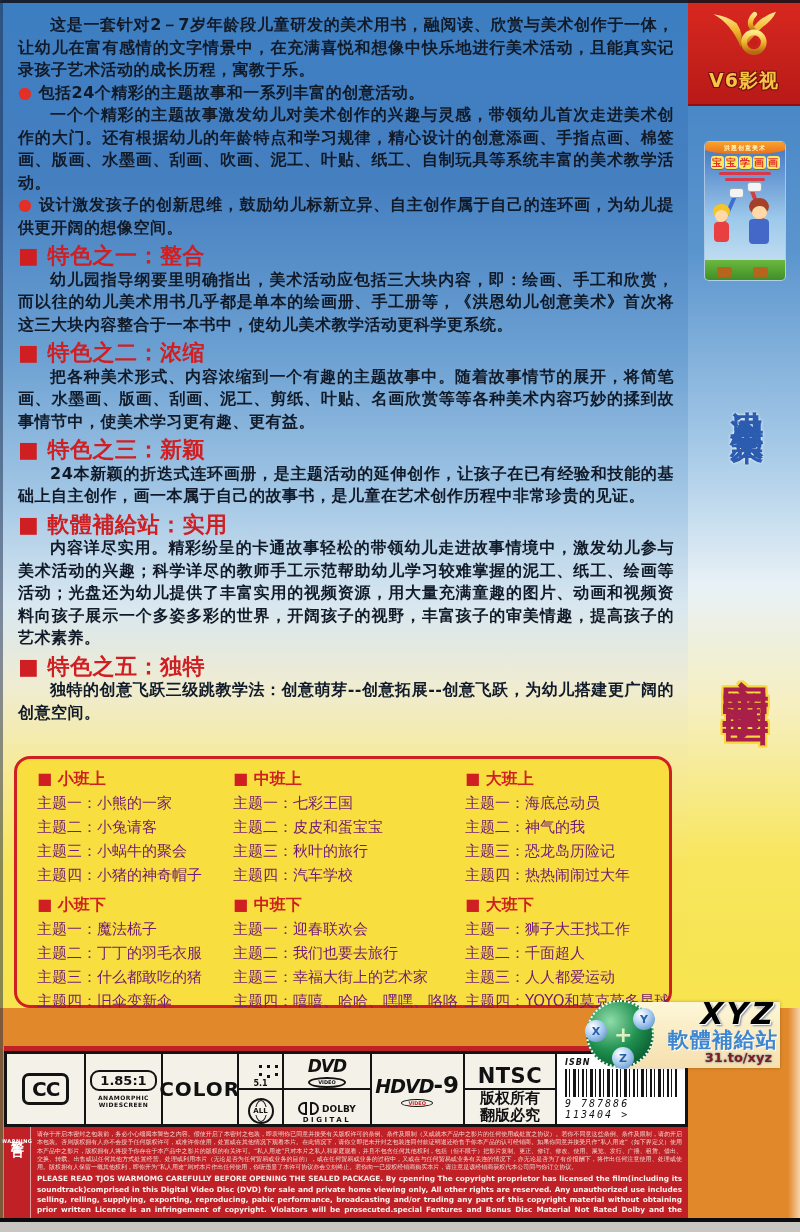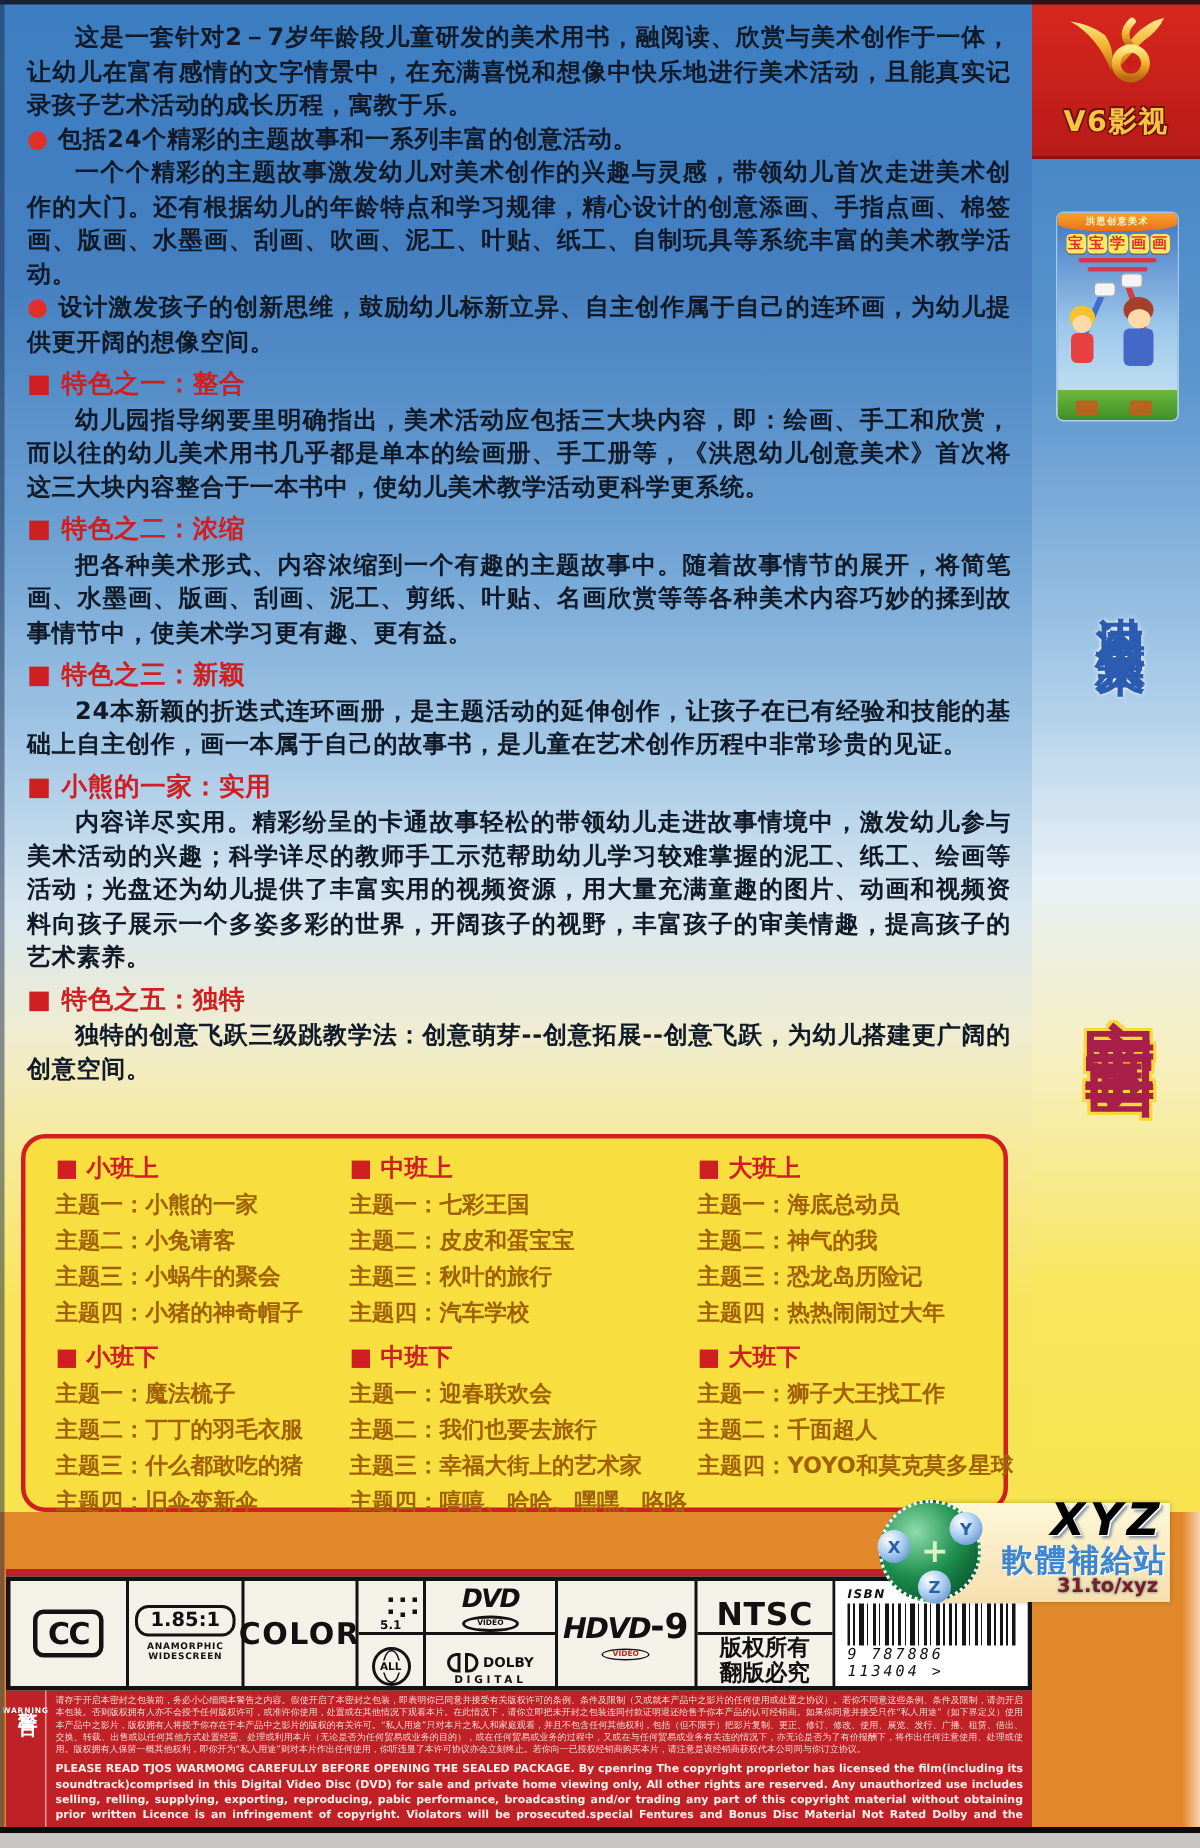--- a/index.html
+++ b/index.html
@@ -8,30 +8,30 @@
   
   .main-panel{position:absolute;left:0;top:0;width:690px;height:1008px;
     background:linear-gradient(180deg,#3c7ec2 0%,#457fc0 18%,#6ba0d2 35%,#a6c9e6 50%,
       #d8e7f0 60%,#efecd2 68%,#f6ea9a 76%,#f8e55c 86%,#f7e44e 100%);}
   .content{position:absolute;left:0;top:0;right:0;height:752px;overflow:hidden;
     padding:14px 16px 0 18px;box-sizing:border-box;color:#111a28;
     font-size:16px;line-height:22.5px;font-weight:600;letter-spacing:.5px;text-align:justify;}
   .content p{margin:0;}
   .p{text-indent:2em;}
   .b::before{content:"● ";color:#e23028;}
-  .fh{margin-top:6px !important;margin-bottom:1px !important;color:#d01f22;font-weight:800;font-size:17px;}
+  .fh{margin-top:6px !important;margin-bottom:1px !important;color:#d01f22;font-weight:800;font-size:22px;}
   .fh::before{content:"■ ";}
   
   .theme-box{position:absolute;left:14px;top:756px;width:658px;height:252px;box-sizing:border-box;
     background:#f8df3f;border:3px solid #d01f22;border-radius:16px;
     padding:8px 0 0 20px;display:grid;grid-template-columns:196px 232px 206px;}
   .tg{margin:0;}
   .tg-h{font-size:16px;font-weight:800;color:#d01f22;line-height:24px;}
   .tg-h::before{content:"■ ";}
-  .tg-i{font-size:15px;font-weight:700;color:#a16207;line-height:24px;white-space:nowrap;}
+  .tg-i{font-size:15px;font-weight:400;color:#701a75;line-height:24px;white-space:nowrap;}
   
   .sidebar{position:absolute;left:688px;top:0;width:112px;height:1008px;
     background:linear-gradient(180deg,#3c7ec2 0%,#5b95ce 25%,#a8cbe8 45%,#e8f1f6 58%,
       #f6efc0 70%,#f8e65e 85%,#f7e44e 100%);}
   .v6-box{position:absolute;left:0;top:0;width:112px;height:104px;
     background:linear-gradient(180deg,#d8281f,#b81a18);border-bottom:2px solid #8d0f0f;text-align:center;}
   .v6-name{margin-top:2px;font-size:19px;font-weight:900;color:#f6c544;letter-spacing:1px;
     text-shadow:1px 1px 0 #701010,-1px 1px 0 #701010,1px -1px 0 #701010,-1px -1px 0 #701010;}
   .thumb{position:absolute;left:17px;top:142px;width:80px;height:138px;border-radius:4px;overflow:hidden;
     background:linear-gradient(180deg,#3f74c2,#9cc8ea 55%,#cfe6f4);box-shadow:0 0 0 1px rgba(255,255,255,.5);}
@@ -140,21 +140,21 @@
       <p class="b">包括24个精彩的主题故事和一系列丰富的创意活动。</p>
       <p class="p">一个个精彩的主题故事激发幼儿对美术创作的兴趣与灵感，带领幼儿首次走进美术创作的大门。还有根据幼儿的年龄特点和学习规律，精心设计的创意添画、手指点画、棉签画、版画、水墨画、刮画、吹画、泥工、叶贴、纸工、自制玩具等系统丰富的美术教学活动。</p>
       <p class="b">设计激发孩子的创新思维，鼓励幼儿标新立异、自主创作属于自己的连环画，为幼儿提供更开阔的想像空间。</p>
 
       <p class="fh">特色之一：整合</p>
       <p class="p">幼儿园指导纲要里明确指出，美术活动应包括三大块内容，即：绘画、手工和欣赏，而以往的幼儿美术用书几乎都是单本的绘画册、手工册等，《洪恩幼儿创意美术》首次将这三大块内容整合于一本书中，使幼儿美术教学活动更科学更系统。</p>
       <p class="fh">特色之二：浓缩</p>
       <p class="p">把各种美术形式、内容浓缩到一个有趣的主题故事中。随着故事情节的展开，将简笔画、水墨画、版画、刮画、泥工、剪纸、叶贴、名画欣赏等等各种美术内容巧妙的揉到故事情节中，使美术学习更有趣、更有益。</p>
       <p class="fh">特色之三：新颖</p>
       <p class="p">24本新颖的折迭式连环画册，是主题活动的延伸创作，让孩子在已有经验和技能的基础上自主创作，画一本属于自己的故事书，是儿童在艺术创作历程中非常珍贵的见证。</p>
-      <p class="fh">小熊的一家：实用</p>
+      <p class="fh">軟體補給站：实用</p>
       <p class="p">内容详尽实用。精彩纷呈的卡通故事轻松的带领幼儿走进故事情境中，激发幼儿参与美术活动的兴趣；科学详尽的教师手工示范帮助幼儿学习较难掌握的泥工、纸工、绘画等活动；光盘还为幼儿提供了丰富实用的视频资源，用大量充满童趣的图片、动画和视频资料向孩子展示一个多姿多彩的世界，开阔孩子的视野，丰富孩子的审美情趣，提高孩子的艺术素养。</p>
       <p class="fh">特色之五：独特</p>
       <p class="p">独特的创意飞跃三级跳教学法：创意萌芽--创意拓展--创意飞跃，为幼儿搭建更广阔的创意空间。</p>
     </div>
 
     <div class="theme-box">
       <div class="tg">
         <div class="tg-h">小班上</div>
         <div class="tg-i">主题一：小熊的一家</div>
         <div class="tg-i">主题二：小兔请客</div>
@@ -186,20 +186,21 @@
         <div class="tg-h">中班下</div>
         <div class="tg-i">主题一：迎春联欢会</div>
         <div class="tg-i">主题二：我们也要去旅行</div>
         <div class="tg-i">主题三：幸福大街上的艺术家</div>
         <div class="tg-i">主题四：嘻嘻、哈哈、嘿嘿、咯咯</div>
       </div>
       <div class="tg" style="margin-top:6px;">
         <div class="tg-h">大班下</div>
         <div class="tg-i">主题一：狮子大王找工作</div>
         <div class="tg-i">主题二：千面超人</div>
+        <div class="tg-i">主题三：人人都爱运动</div>
         <div class="tg-i">主题四：YOYO和莫克莫多星球</div>
       </div>
     </div>
   </div>
 
   <div class="sidebar">
     <div class="v6-box">
       <svg width="74" height="56" viewBox="0 0 90 60" style="margin-top:6px;">
         <defs>
           <linearGradient id="gold" x1="0" y1="0" x2="0" y2="1">

